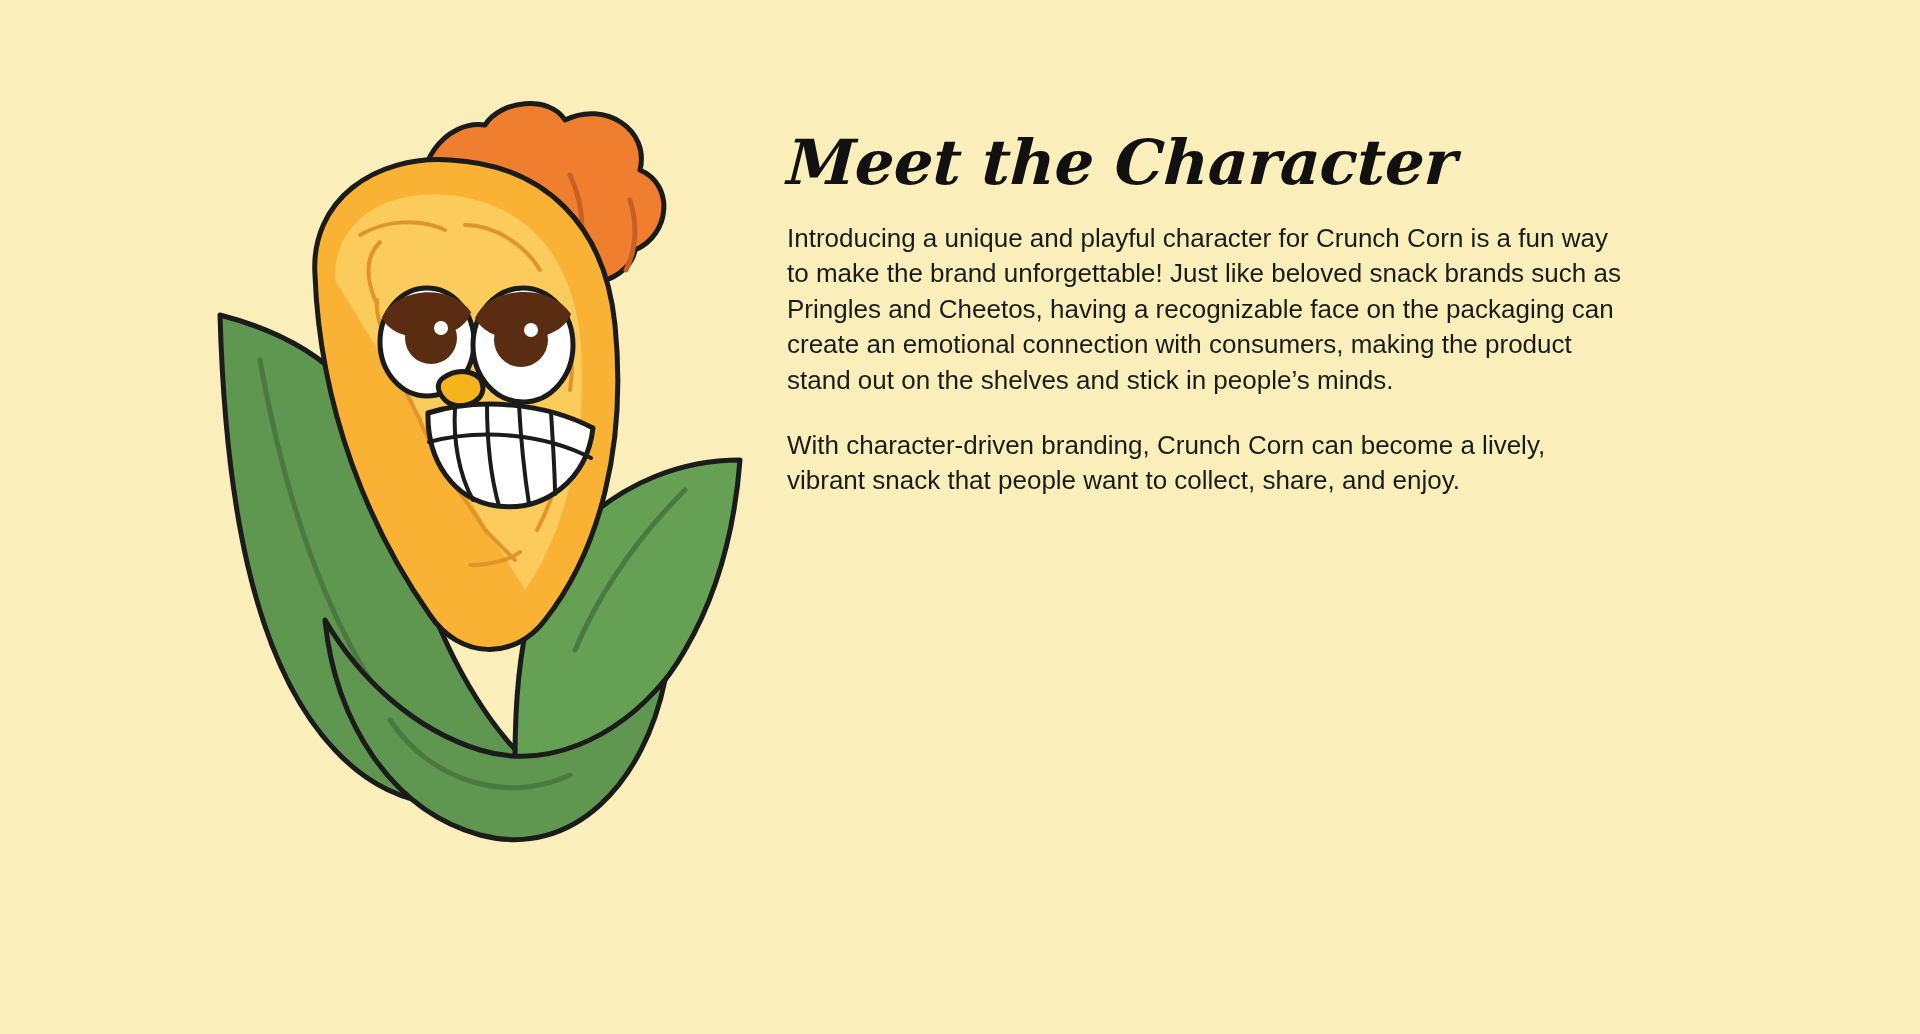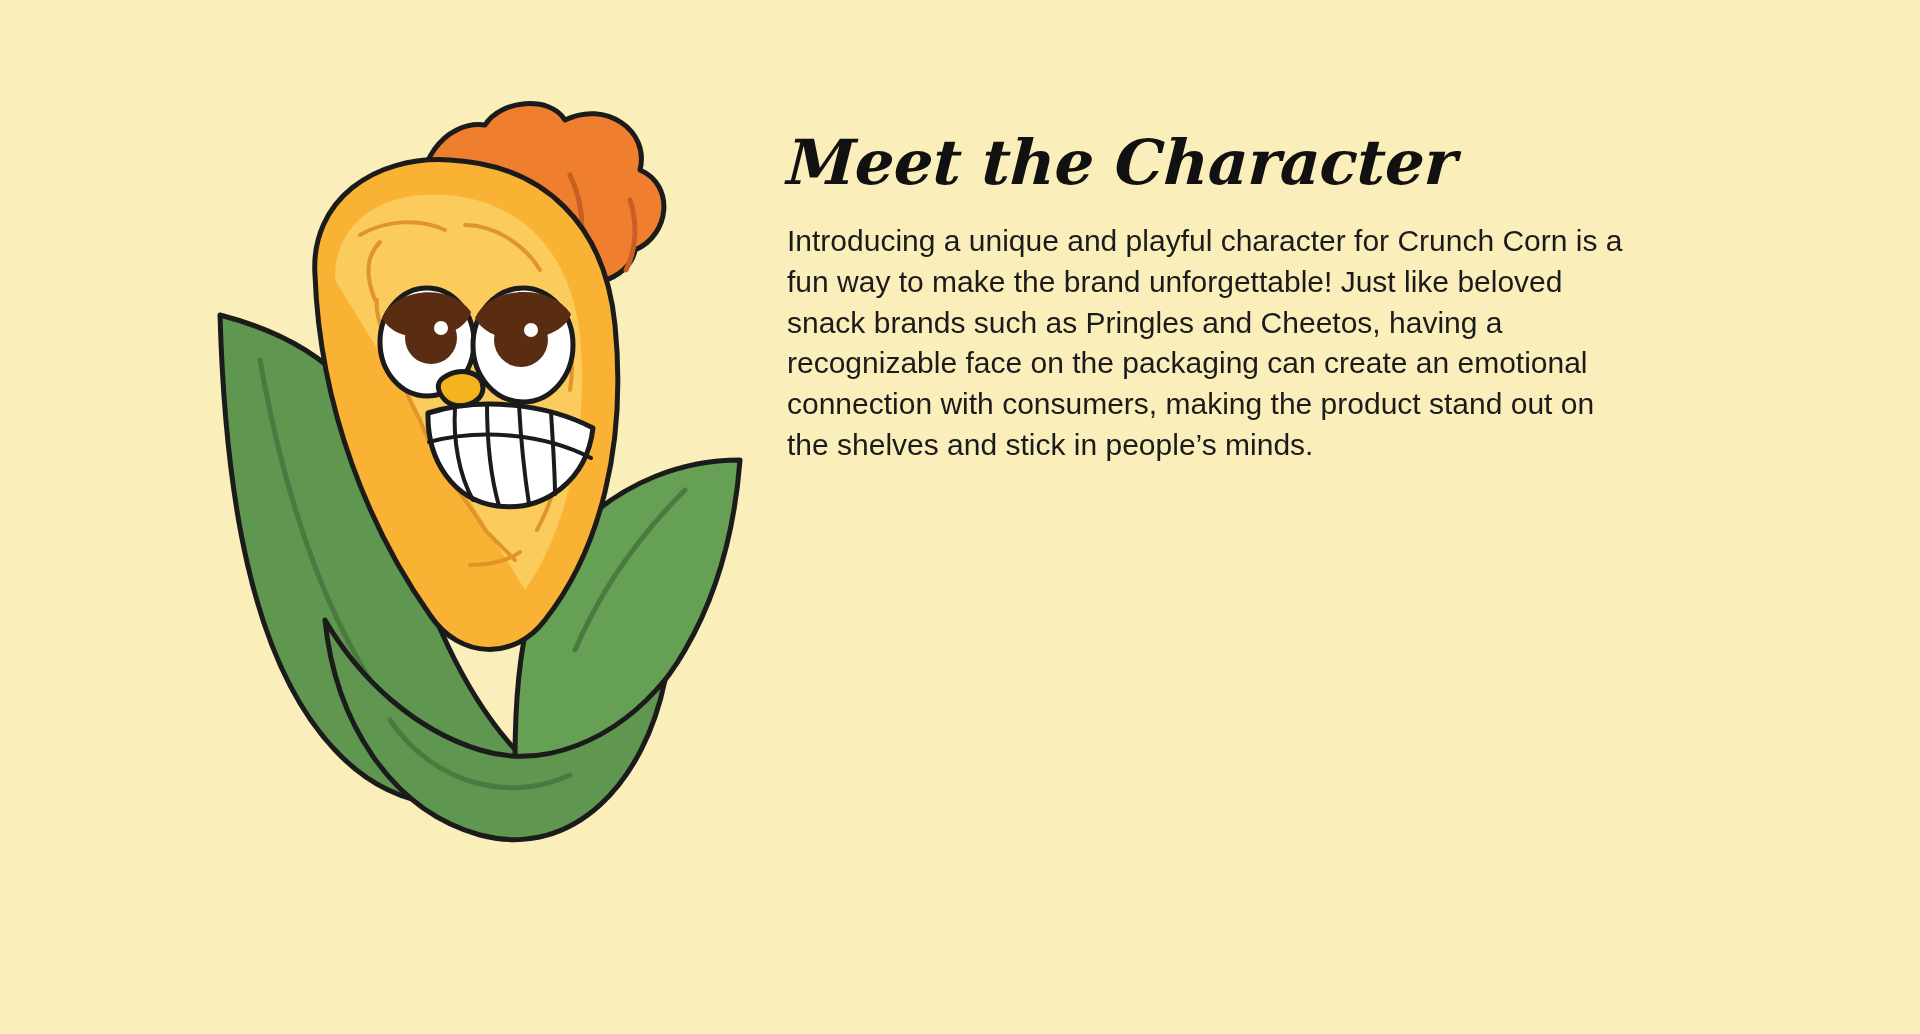--- a/index.html
+++ b/index.html
@@ -46,21 +46,21 @@
     line-height: 1.05;
     font-weight: bold;
     font-style: italic;
     color: #111111;
     letter-spacing: -0.5px;
     margin: 0 0 26px 0;
     transform: skewX(-3deg);
   }
   .body-para {
     font-family: "Liberation Sans", sans-serif;
-    font-size: 30px;
+    font-size: 26px;
     line-height: 1.36;
     color: #1b1b1b;
     margin: 0 0 30px 0;
     max-width: 840px;
   }
   .body-para:last-child {
     margin-bottom: 0;
   }
 </style>
 </head>
@@ -120,15 +120,16 @@
           <path d="M336 352 C 338 385, 340 414, 340 434"></path>
           <path d="M214 382 C 266 368, 330 374, 376 398"></path>
         </g>
       </g>
     </svg>
   </div>
 
   <div class="text-col">
     <h1 class="headline">Meet the Character</h1>
     <p class="body-para">Introducing a unique and playful character for Crunch Corn is a fun way to make the brand unforgettable! Just like beloved snack brands such as Pringles and Cheetos, having a recognizable face on the packaging can create an emotional connection with consumers, making the product stand out on the shelves and stick in people’s minds.</p>
+    <p class="body-para">With character-driven branding, Crunch Corn can become a lively, vibrant snack that people want to collect, share, and enjoy.</p>
   </div>
 
 </div>
 
 </body></html>

